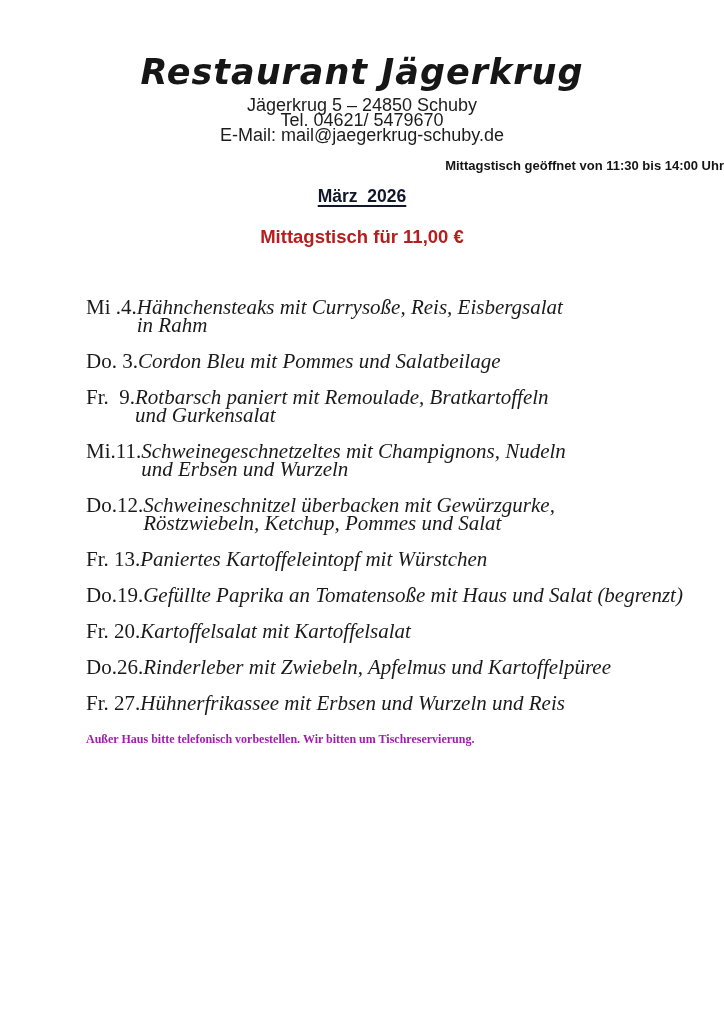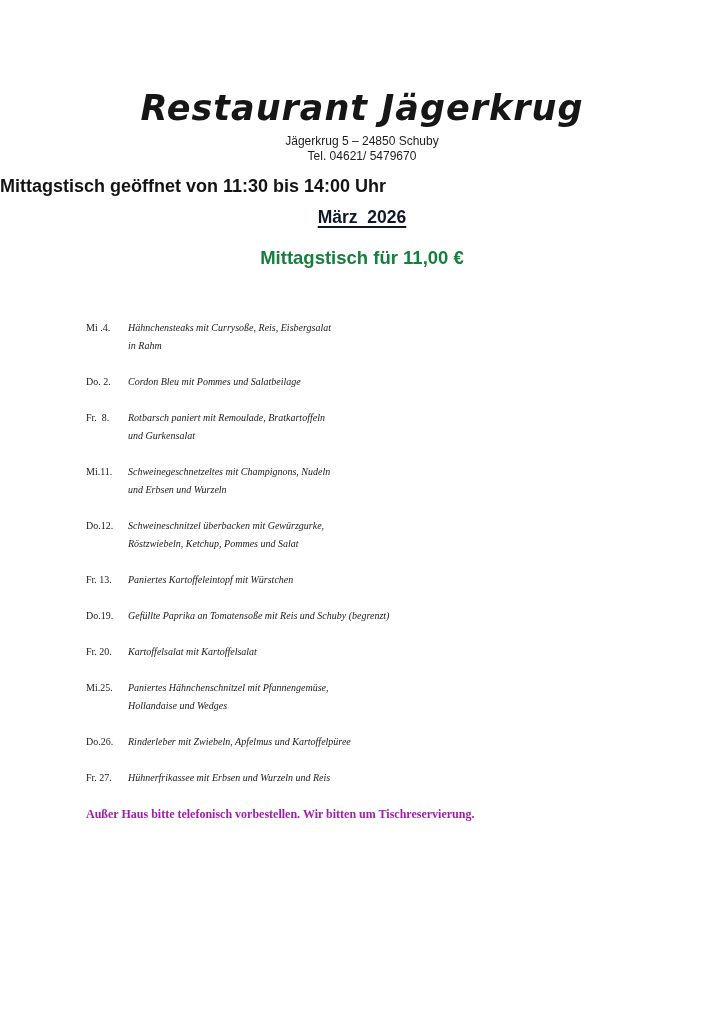--- a/index.html
+++ b/index.html
@@ -8,46 +8,46 @@
     background: #ffffff;
   }
   .page {
     position: relative;
     width: 724px;
     height: 1024px;
     background: #ffffff;
     color: #111111;
     overflow: hidden;
     box-sizing: border-box;
-    padding-top: 88px;
+    padding-top: 52px;
   }
   .title {
     margin: 0;
     text-align: center;
     font-family: "DejaVu Sans", sans-serif;
     font-size: 35px;
     line-height: 40px;
     font-weight: 700;
     font-style: italic;
     letter-spacing: 1px;
     color: #161616;
   }
   .address {
     margin-top: 6px;
     text-align: center;
     font-family: "Liberation Sans", sans-serif;
-    font-size: 12px;
+    font-size: 18px;
     line-height: 15px;
     color: #1c1c1c;
   }
   .hours {
     margin-top: 14px;
-    text-align: left;
+    text-align: right;
     font-family: "Liberation Sans", sans-serif;
-    font-size: 18px;
+    font-size: 13px;
     line-height: 17px;
     font-weight: 700;
     color: #141414;
   }
   .month {
     margin-top: 12px;
     text-align: center;
     font-family: "Liberation Sans", sans-serif;
     font-size: 17.5px;
     line-height: 20px;
@@ -60,26 +60,26 @@
     text-underline-offset: 3px;
     white-space: pre;
   }
   .price {
     margin-top: 20px;
     text-align: center;
     font-family: "Liberation Sans", sans-serif;
     font-size: 18.5px;
     line-height: 22px;
     font-weight: 700;
-    color: #15803d;
+    color: #b91c1c;
   }
   .menu {
     margin: 50px 40px 0 86px;
     font-family: "Liberation Serif", serif;
-    font-size: 10px;
+    font-size: 21px;
     line-height: 18px;
     color: #1a1a1a;
   }
   .row {
     display: flex;
     margin-bottom: 18px;
   }
   .day {
     flex: 0 0 42px;
     white-space: pre;
@@ -101,44 +101,45 @@
 </head>
 <body>
 
 <div class="page">
 
   <h1 class="title">Restaurant Jägerkrug</h1>
 
   <div class="address">
     <div>Jägerkrug 5 – 24850 Schuby</div>
     <div>Tel. 04621/ 5479670</div>
+    <div>E-Mail: mail@jaegerkrug-schuby.de</div>
   </div>
 
   <div class="hours">Mittagstisch geöffnet von 11:30 bis 14:00 Uhr</div>
 
   <div class="month">
     <span>März  2026</span>
   </div>
 
   <div class="price">Mittagstisch für 11,00 €</div>
 
   <div class="menu">
   <div class="row">
     <span class="day">Mi .4.</span>
     <span class="dish">Hähnchensteaks mit Currysoße, Reis, Eisbergsalat
 in Rahm</span>
   </div>
 
   <div class="row">
-    <span class="day">Do. 2.</span>
+    <span class="day">Do. 3.</span>
     <span class="dish">Cordon Bleu mit Pommes und Salatbeilage</span>
   </div>
 
   <div class="row">
-    <span class="day">Fr.  8.</span>
+    <span class="day">Fr.  9.</span>
     <span class="dish">Rotbarsch paniert mit Remoulade, Bratkartoffeln
 und Gurkensalat</span>
   </div>
 
   <div class="row">
     <span class="day">Mi.11.</span>
     <span class="dish">Schweinegeschnetzeltes mit Champignons, Nudeln
 und Erbsen und Wurzeln</span>
   </div>
 
@@ -149,33 +150,28 @@
   </div>
 
   <div class="row">
     <span class="day">Fr. 13.</span>
     <span class="dish">Paniertes Kartoffeleintopf mit Würstchen</span>
   </div>
 
 
   <div class="row">
     <span class="day">Do.19.</span>
-    <span class="dish">Gefüllte Paprika an Tomatensoße mit Reis und Schuby (begrenzt)</span>
+    <span class="dish">Gefüllte Paprika an Tomatensoße mit Haus und Salat (begrenzt)</span>
   </div>
 
   <div class="row">
     <span class="day">Fr. 20.</span>
     <span class="dish">Kartoffelsalat mit Kartoffelsalat</span>
   </div>
 
-  <div class="row">
-    <span class="day">Mi.25.</span>
-    <span class="dish">Paniertes Hähnchenschnitzel mit Pfannengemüse,
-Hollandaise und Wedges</span>
-  </div>
 
   <div class="row">
     <span class="day">Do.26.</span>
     <span class="dish">Rinderleber mit Zwiebeln, Apfelmus und Kartoffelpüree</span>
   </div>
 
   <div class="row">
     <span class="day">Fr. 27.</span>
     <span class="dish">Hühnerfrikassee mit Erbsen und Wurzeln und Reis</span>
   </div>

